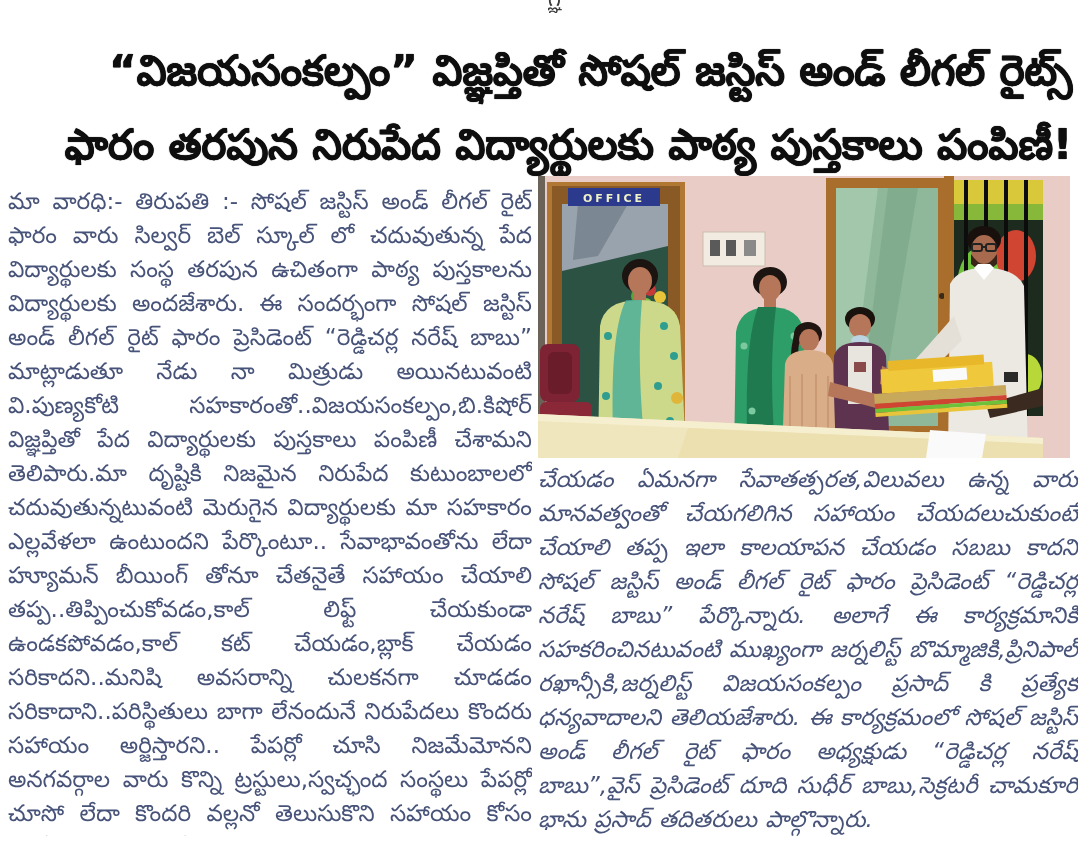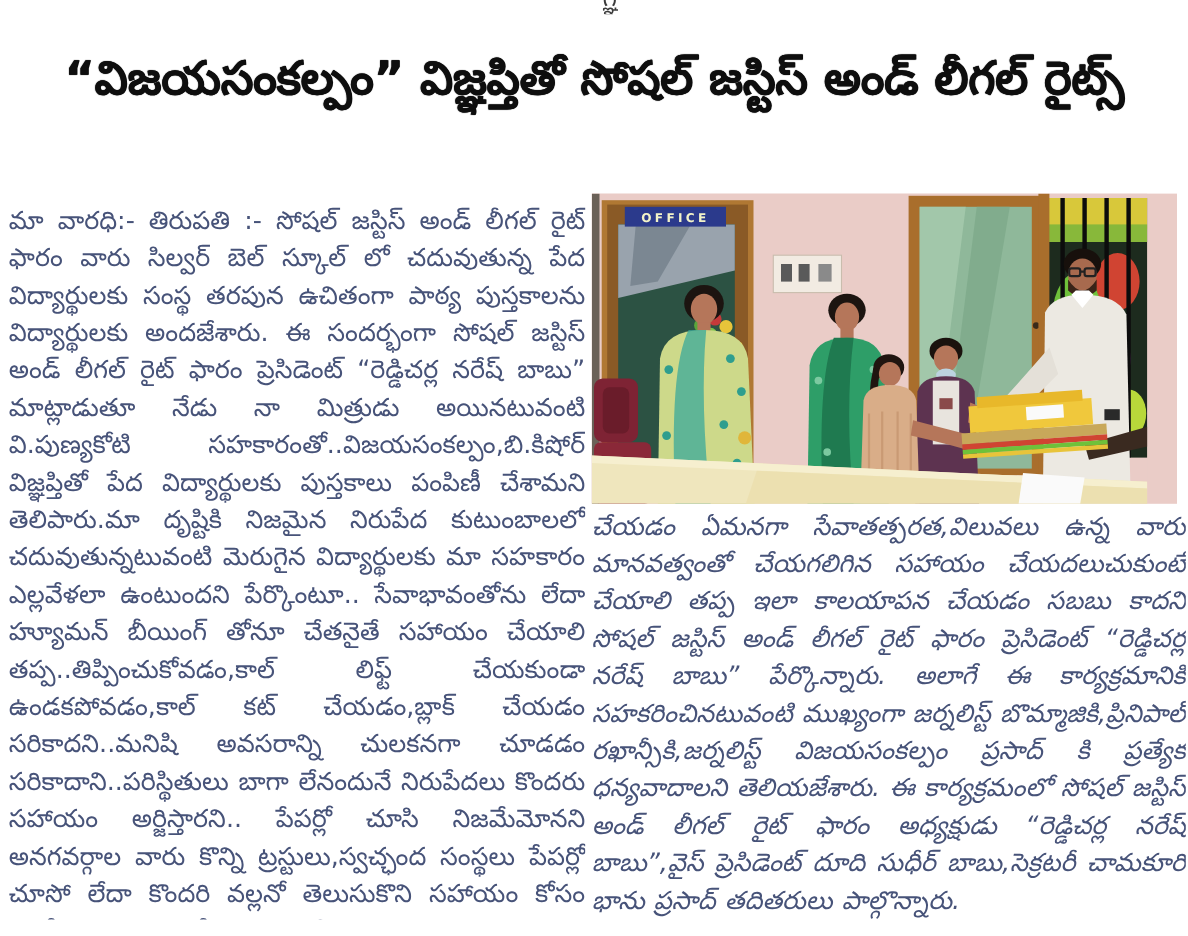--- a/index.html
+++ b/index.html
@@ -15,21 +15,21 @@
     overflow:hidden;color:#3b3b3b;
   }
   .top-fragment span{
     position:relative;top:-14px;font-size:22px;letter-spacing:14px;
   }
   .headline{
     position:absolute;left:8px;top:34px;width:1064px;height:148px;
     color:#0e0e0e;
   }
   .hl-line{
-    text-align:center;
+    text-align:right;
     font-size:42px;
     font-weight:800;
     line-height:74px;
     white-space:nowrap;
     letter-spacing:0px;
     text-shadow:0 0 1px #0e0e0e, 0.6px 0 0 #0e0e0e;
   }
   .col{
     color:#475379;
     font-size:23px;
@@ -56,20 +56,21 @@
 <body>
 
 <div class="page">
 
   <div class="top-fragment">
     <span>గ్ఞ</span>
   </div>
 
   <div class="headline">
     <div class="hl-line">“విజయసంకల్పం” విజ్ఞప్తితో సోషల్ జస్టిస్ అండ్ లీగల్ రైట్స్</div>
+    <div class="hl-line">ఫారం తరపున నిరుపేద విద్యార్థులకు పాఠ్య పుస్తకాలు పంపిణీ!</div>
   </div>
 
   <div class="col col-left">మా వారధి:- తిరుపతి :- సోషల్ జస్టిస్ అండ్ లీగల్ రైట్ ఫారం వారు సిల్వర్ బెల్ స్కూల్ లో చదువుతున్న పేద విద్యార్థులకు సంస్థ తరపున ఉచితంగా పాఠ్య పుస్తకాలను విద్యార్థులకు అందజేశారు. ఈ సందర్భంగా సోషల్ జస్టిస్ అండ్ లీగల్ రైట్ ఫారం ప్రెసిడెంట్ “రెడ్డిచర్ల నరేష్ బాబు” మాట్లాడుతూ నేడు నా మిత్రుడు అయినటువంటి వి.పుణ్యకోటి సహకారంతో..విజయసంకల్పం,బి.కిషోర్ విజ్ఞప్తితో పేద విద్యార్థులకు పుస్తకాలు పంపిణీ చేశామని తెలిపారు.మా దృష్టికి నిజమైన నిరుపేద కుటుంబాలలో చదువుతున్నటువంటి మెరుగైన విద్యార్థులకు మా సహకారం ఎల్లవేళలా ఉంటుందని పేర్కొంటూ.. సేవాభావంతోను లేదా హ్యూమన్ బీయింగ్ తోనూ చేతనైతే సహాయం చేయాలి తప్ప..తిప్పించుకోవడం,కాల్ లిఫ్ట్ చేయకుండా ఉండకపోవడం,కాల్ కట్ చేయడం,బ్లాక్ చేయడం సరికాదని..మనిషి అవసరాన్ని చులకనగా చూడడం సరికాదాని..పరిస్థితులు బాగా లేనందునే నిరుపేదలు కొందరు సహాయం అర్జిస్తారని.. పేపర్లో చూసి నిజమేమోనని అనగవర్గాల వారు కొన్ని ట్రస్టులు,స్వచ్ఛంద సంస్థలు పేపర్లో చూసో లేదా కొందరి వల్లనో తెలుసుకొని సహాయం కోసం అర్జిస్తే కనికరం లేకుండా తిప్పించుకుంటూ..కాలయాపన చేస్తున్న వారికి విజ్ఞప్తి</div>
 
   <div class="photo">
     <svg width="505" height="282" viewBox="0 0 505 282" xmlns="http://www.w3.org/2000/svg">
 
       <rect x="0" y="0" width="505" height="282" fill="#eaccc7"></rect>
       <rect x="0" y="0" width="7" height="282" fill="#6b6258"></rect>
 

